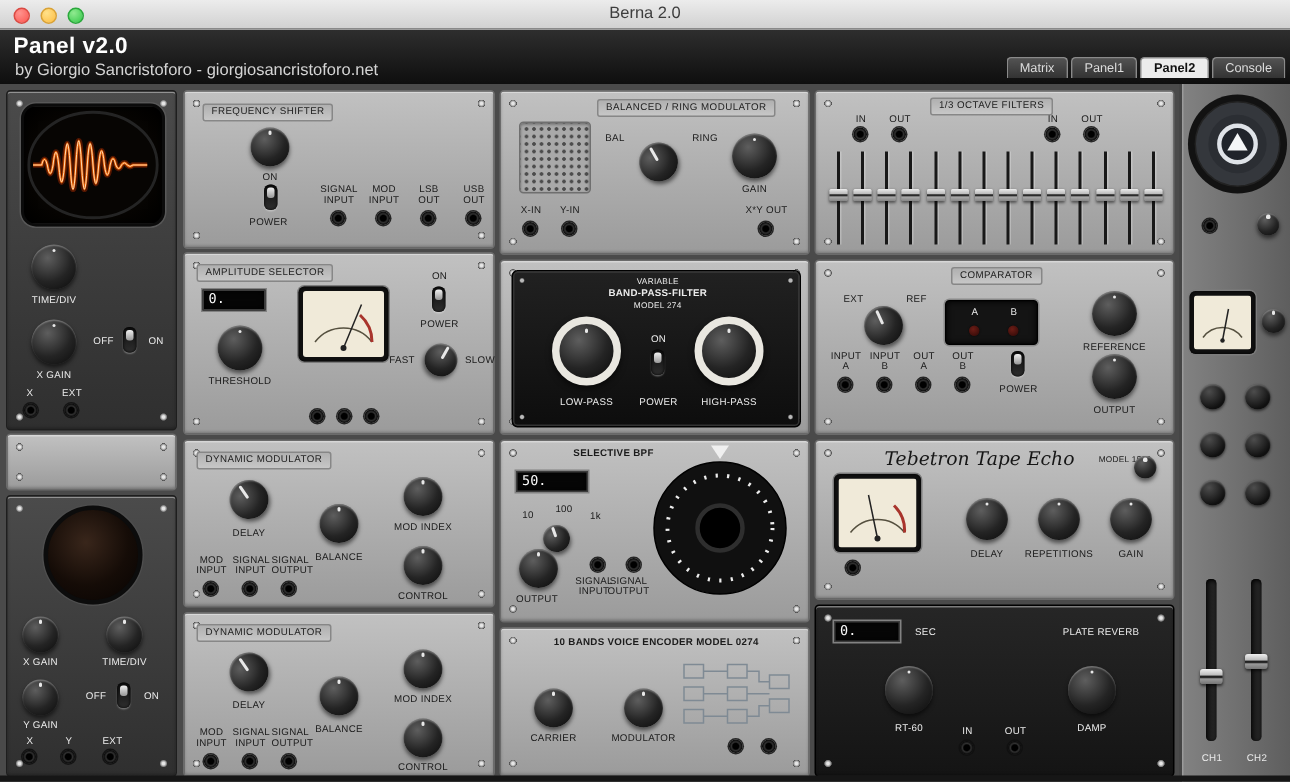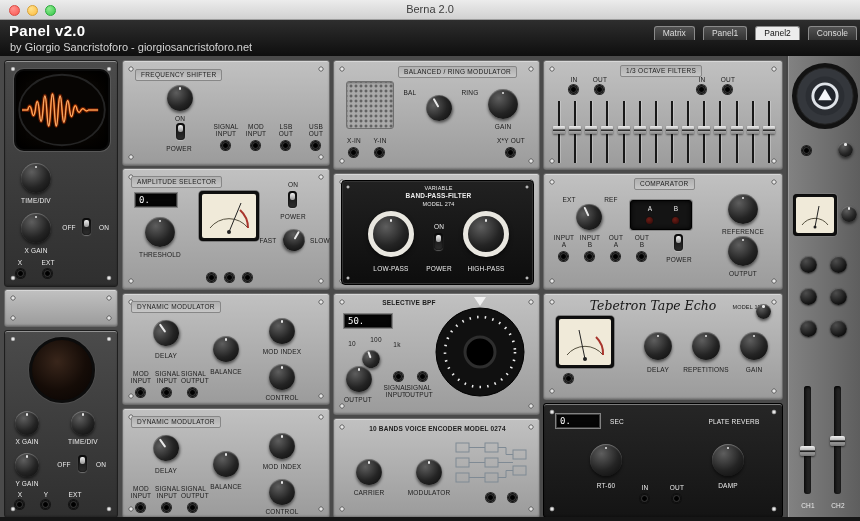--- a/index.html
+++ b/index.html
@@ -10,23 +10,23 @@
 .titlebar{position:absolute;left:0;top:0;width:860px;height:20px;background:linear-gradient(#ececec,#d1d1d1);border-bottom:1px solid #9d9d9d}
 .tl{position:absolute;top:4.5px;width:11px;height:11px;border-radius:50%}
 .tl.red{left:9px;background:radial-gradient(circle at 35% 30%,#ff938e,#fc5650);border:1px solid #d94a43}
 .tl.yellow{left:27px;background:radial-gradient(circle at 35% 30%,#ffe18a,#fdbc40);border:1px solid #d9a236}
 .tl.green{left:45px;background:radial-gradient(circle at 35% 30%,#90ea90,#33c748);border:1px solid #2aa83c}
 .win-title{position:absolute;left:0;right:0;top:3px;text-align:center;font-size:11px;color:#3d3d3d}
 
 .appheader{position:absolute;left:0;top:20px;width:860px;height:36px;background:linear-gradient(#2e2e2e,#0e0e0e)}
 .app-title{position:absolute;left:9px;top:2px;font-size:15px;font-weight:bold;color:#fff;letter-spacing:.3px}
 .byline{position:absolute;left:10px;top:21px;font-size:11px;color:#d4d4d4}
-.tabs{position:absolute;right:3px;bottom:16px;display:flex;gap:8px}
+.tabs{position:absolute;right:3px;bottom:4px;display:flex;gap:2px}
 .tab{height:14px;line-height:13px;padding:0 8px;font-size:8.5px;color:#ddd;background:linear-gradient(#525252,#333);border:1px solid #8a8a8a;border-bottom:none;border-radius:3px 3px 0 0}
-.tab.active{background:#ececec;color:#111;font-weight:normal}
+.tab.active{background:#ececec;color:#111;font-weight:bold}
 
 .rack{position:absolute;left:0;top:56px;width:860px;height:465px;background:#4a4a4a}
 .m{position:absolute;border:1px solid #6b6b6b;border-radius:3px;
 --scr:radial-gradient(3.5px 3.5px at 8px 8px,#e6e6e6 25%,#909090 55%,#4f4f4f 70%,rgba(0,0,0,0) 75%),radial-gradient(3.5px 3.5px at calc(100% - 8px) 8px,#e6e6e6 25%,#909090 55%,#4f4f4f 70%,rgba(0,0,0,0) 75%),radial-gradient(3.5px 3.5px at 8px calc(100% - 8px),#e6e6e6 25%,#909090 55%,#4f4f4f 70%,rgba(0,0,0,0) 75%),radial-gradient(3.5px 3.5px at calc(100% - 8px) calc(100% - 8px),#e6e6e6 25%,#909090 55%,#4f4f4f 70%,rgba(0,0,0,0) 75%);
 background:var(--scr),linear-gradient(180deg,#c1c1c1,#9b9b9b);
 box-shadow:inset 0 1px 0 rgba(255,255,255,.4),inset 0 -1px 2px rgba(0,0,0,.25)}
 .m.dk{background:var(--scr),linear-gradient(180deg,#4b4b4b,#2f2f2f);border-color:#1e1e1e}
 .m.blk{background:var(--scr),linear-gradient(180deg,#262626,#141414);border-color:#000}
 
 .knob{position:absolute;border-radius:50%;background:radial-gradient(circle at 36% 30%,#5e5e5e,#242424 55%,#0a0a0a);box-shadow:0 2px 3px rgba(0,0,0,.55),inset 0 1px 1px rgba(255,255,255,.3)}

